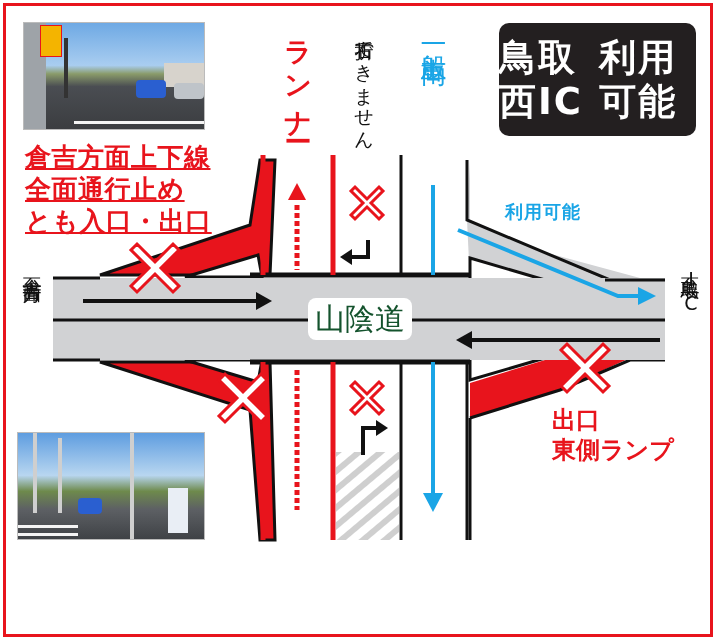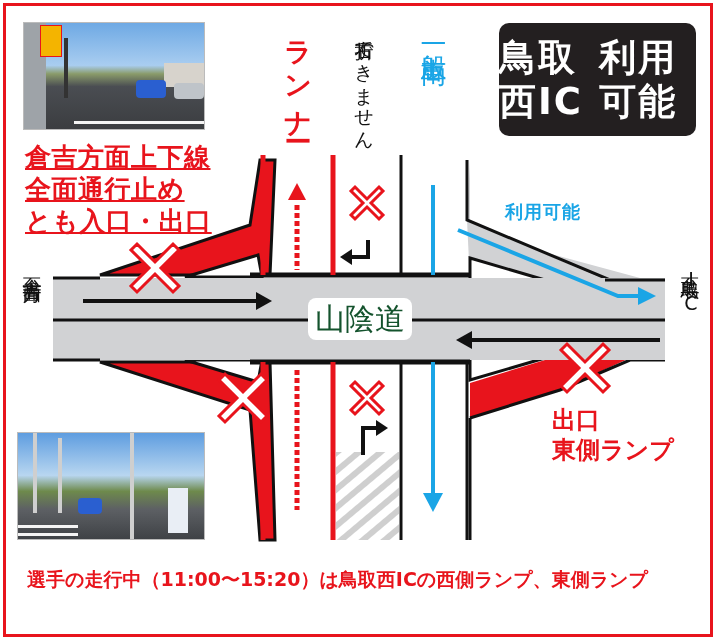--- a/index.html
+++ b/index.html
@@ -164,14 +164,13 @@
   <div>倉吉方面上下線</div>
   <div>全面通行止め</div>
   <div>とも入口・出口</div>
 </div>
 <div class="red-note note-exit">
   <div>出口</div>
   <div>東側ランプ</div>
 </div>
 
 <div class="footer">
-  <div>選手の走行中（11:00〜15:20）は鳥取西ICの西側ランプ、東側ランプ</div>
 </div>
 
 </body></html>

